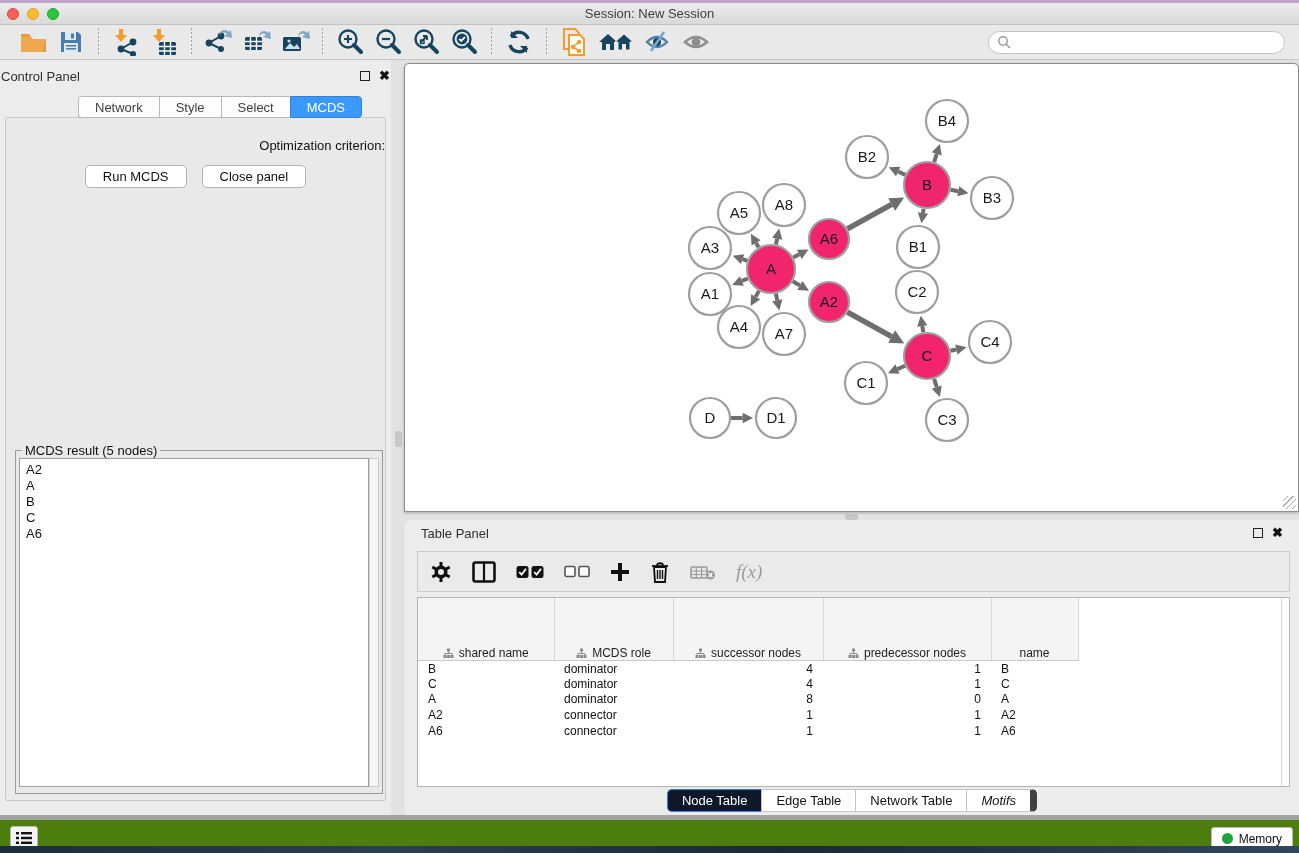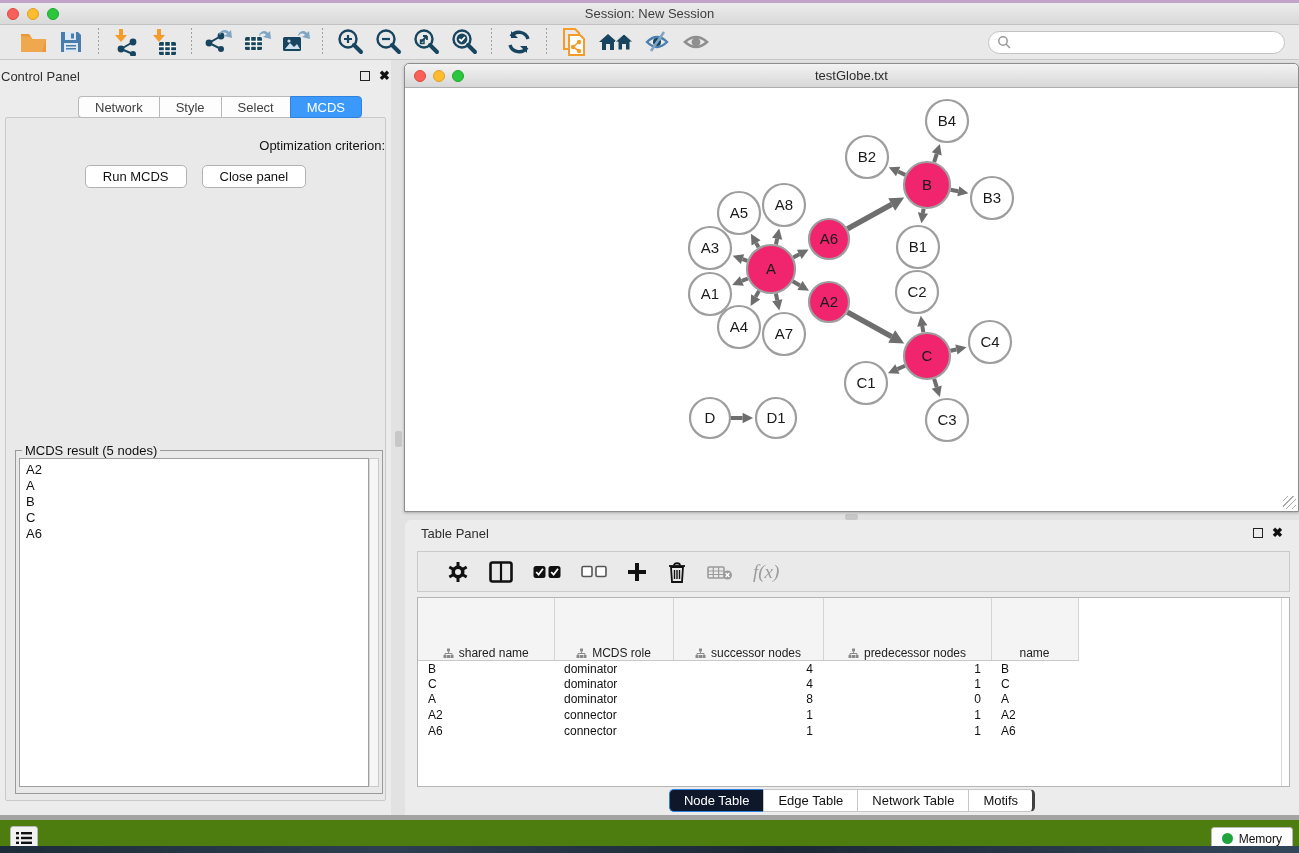--- a/index.html
+++ b/index.html
@@ -75,36 +75,36 @@
   .resize-grip { position:absolute; right:2px; bottom:2px; width:13px; height:13px;
     background:repeating-linear-gradient(135deg, transparent 0 3px, #aaa 3px 4px); }
   .mini-scroll-v { position:absolute; left:4px; top:371px; width:7px; height:16px; background:#c7c7c7; border-radius:2px; }
   .mini-scroll-h { position:absolute; left:454px; top:454px; width:13px; height:6px; background:#c7c7c7; border-radius:2px; }
 
   
   .table-panel { position:absolute; left:405px; top:520px; width:894px; height:295px; background:#ececec; border-radius:6px 0 0 0; }
   .tp-header { height:26px; display:flex; align-items:center; padding:0 16px; }
   .tp-title { font-size:13px; color:#2f2f2f; }
   .tp-toolbar { position:absolute; left:12px; top:31px; width:873px; height:41px; background:#eaeaea;
-    border:1px solid #cacaca; display:flex; align-items:center; padding:0 29px; gap:20px; }
+    border:1px solid #cacaca; display:flex; align-items:center; padding:0 12px; gap:20px; }
   .fx-label { font-family:"Liberation Serif", serif; font-style:italic; font-size:19px; color:#9b9b9b; }
   .data-table-wrap { position:absolute; left:12px; top:77px; width:873px; height:190px; background:#fff;
     border:1px solid #b5b5b5; overflow:hidden; }
   table.data { border-collapse:collapse; table-layout:fixed; width:660px; }
   table.data th { height:22px; background:#f4f4f4; border-bottom:1px solid #c9c9c9; border-right:1px solid #d4d4d4;
     font-size:12px; font-weight:normal; color:#222; text-align:center; position:relative; }
   table.data th .th-inner { display:flex; align-items:center; justify-content:center; gap:5px;margin-top:48px; }
   table.data td { font-size:12px; color:#111; height:15.6px; padding:0 10px; white-space:nowrap; }
   td.num { text-align:right; padding-right:8px; }
   .tbl-vscroll { position:absolute; right:0; top:0; width:8px; height:100%; border-left:1px solid #d9d9d9; background:#fdfdfd; }
   .tp-tabs { position:absolute; left:0; right:0; top:269px; display:flex; justify-content:center; }
   .seg { height:23px; padding:0 14px; display:flex; align-items:center; font-size:13px; color:#111;
     background:#fff; border:1px solid #c6c6c6; border-right:none; }
   .seg:first-child { border-radius:5px 0 0 5px; }
-  .seg:last-child { border-right:3px solid #404040; border-radius:0 5px 5px 0; }
+  .seg:last-child { border-right:7px solid #404040; border-radius:0 5px 5px 0;font-style:italic; }
   .seg.active { background:#0f172a; color:#fff; border-color:#2f83e0; }
 
   
   .status-bar { position:absolute; left:0; top:815px; width:100%; height:31px; background:#4d7c0f; border-top:5px solid #a3a3a3; }
   .list-btn { position:absolute; left:10px; top:6px; width:28px; height:24px; background:#f2f2f2; border:1px solid #b9b9b9; border-radius:3px;
     display:flex; align-items:center; justify-content:center; }
   .memory-btn { position:absolute; right:6px; top:7px; height:23px; padding:0 10px; background:#fdfdfd; border:1px solid #b9b9b9; border-radius:3px;
     display:flex; align-items:center; gap:6px; font-size:12px; color:#111; }
   .mem-dot { width:11px; height:11px; border-radius:50%; background:#1fa43c; }
   .bottom-dark { position:absolute; left:0; top:846px; width:100%; height:7px;
@@ -310,28 +310,20 @@
           </div>
         <div class="result-scroll"></div>
       </div>
     </div>
   </div>
 
   <div class="desktop">
     <div class="mini-scroll-v"></div>
     <div class="mini-scroll-h"></div>
     <div class="net-window">
-      <div class="net-titlebar">
-        <div class="net-traffic">
-          <div class="tl small red"></div>
-          <div class="tl small yellow"></div>
-          <div class="tl small green"></div>
-        </div>
-        <div class="net-title">testGlobe.txt</div>
-      </div>
       <div class="net-canvas">
         <svg id="graph-svg" width="893" height="423" viewBox="0 0 893 423">
             <line x1="353.59652654107913" y1="159.29392144688853" x2="351.0671794794751" y2="154.8675640890814" stroke="#6E6E6E" stroke-width="4"></line>
             <polygon points="345.907334520564,145.83783541098703 355.58204381852227,152.28764160962587 346.55231514042794,157.44748656853696" fill="#6E6E6E"></polygon>
             <line x1="370.9764981072526" y1="156.50031701044867" x2="372.15233860442044" y2="150.71156379362264" stroke="#6E6E6E" stroke-width="4"></line>
             <polygon points="374.2225618170375,140.51969566996928 377.2482726662471,151.74667539993118 367.0564045425938,149.6764521873141" fill="#6E6E6E"></polygon>
             <line x1="342.3615603533482" y1="172.86217651508707" x2="337.5264929537929" y2="171.19764511524016" stroke="#6E6E6E" stroke-width="4"></line>
             <polygon points="327.69290206078574,167.8123105455164 339.2191602386548,166.28084966873658 335.833825668931,176.11444056174375" fill="#6E6E6E"></polygon>
             <line x1="342.8673715334832" y1="190.48058543709706" x2="336.8304967699271" y2="192.95471443855448" stroke="#6E6E6E" stroke-width="4"></line>
             <polygon points="327.2073233278561,196.89863798038684 334.8585349990109,188.14312771751898 338.8024585408433,197.76630115958997" fill="#6E6E6E"></polygon>

